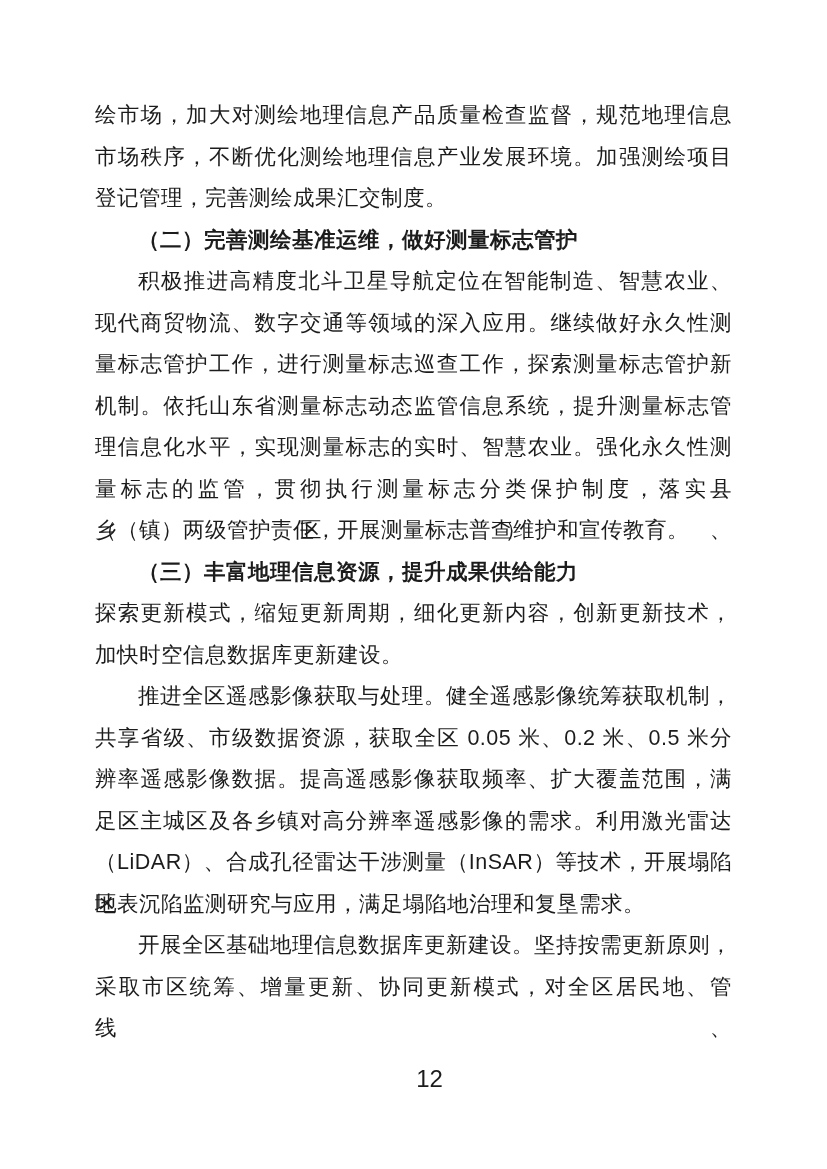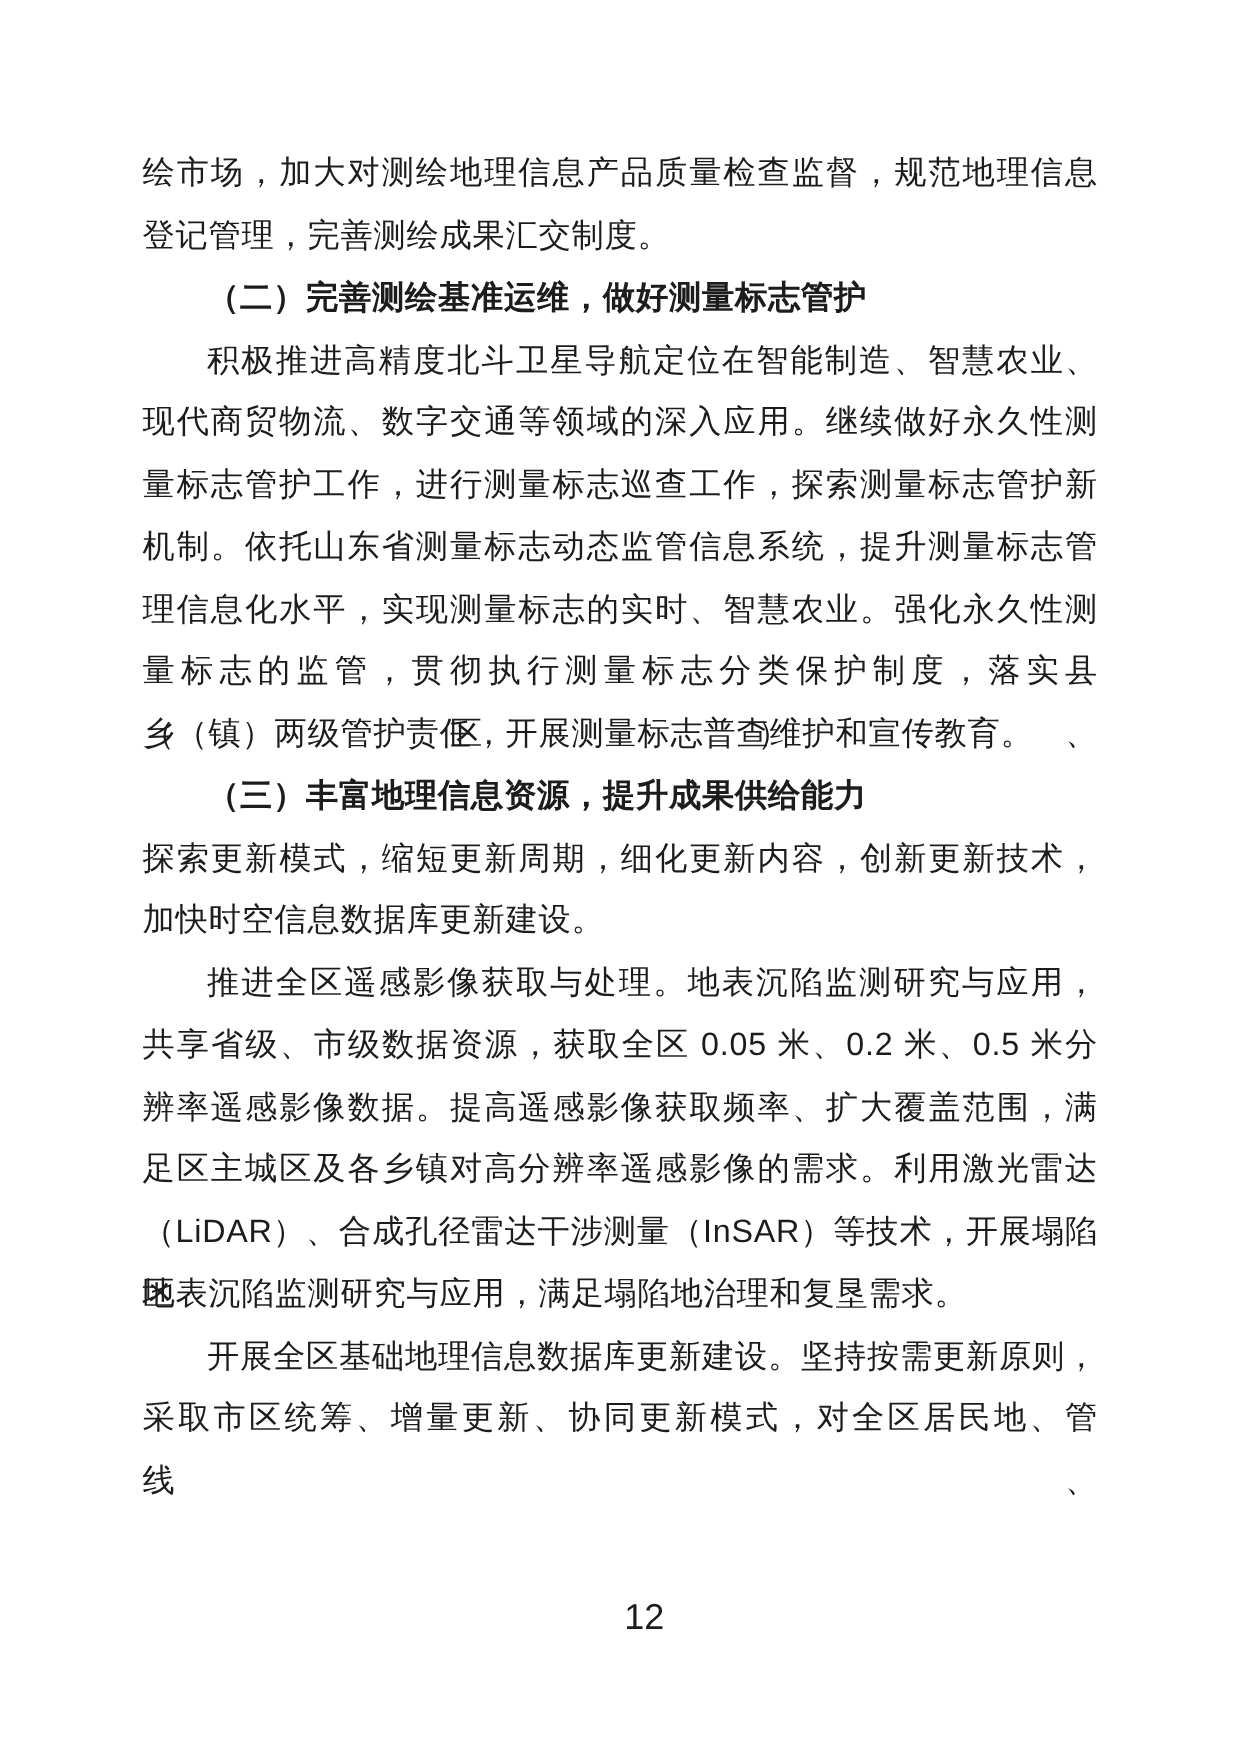--- a/index.html
+++ b/index.html
@@ -61,20 +61,21 @@
     color: #1c1c1c;
   }
 </style>
 </head>
 <body style="background: rgb(255, 255, 255);">
 
 <div class="page" style="color: rgb(28, 28, 28);">
   <div class="content">
       <div class="block body">
         <div class="line fill">绘市场，加大对测绘地理信息产品质量检查监督，规范地理信息</div>
+        <div class="line fill">市场秩序，不断优化测绘地理信息产业发展环境。加强测绘项目</div>
         <div class="line">登记管理，完善测绘成果汇交制度。</div>
       </div>
       <div class="block heading">
         <div class="line indent">（二）完善测绘基准运维，做好测量标志管护</div>
       </div>
       <div class="block body">
         <div class="line fill indent">积极推进高精度北斗卫星导航定位在智能制造、智慧农业、</div>
         <div class="line fill">现代商贸物流、数字交通等领域的深入应用。继续做好永久性测</div>
         <div class="line fill">量标志管护工作，进行测量标志巡查工作，探索测量标志管护新</div>
         <div class="line fill">机制。依托山东省测量标志动态监管信息系统，提升测量标志管</div>
@@ -83,21 +84,21 @@
         <div class="line">乡（镇）两级管护责任，开展测量标志普查维护和宣传教育。</div>
       </div>
       <div class="block heading">
         <div class="line indent">（三）丰富地理信息资源，提升成果供给能力</div>
       </div>
       <div class="block body">
         <div class="line fill">探索更新模式，缩短更新周期，细化更新内容，创新更新技术，</div>
         <div class="line">加快时空信息数据库更新建设。</div>
       </div>
       <div class="block body">
-        <div class="line fill indent">推进全区遥感影像获取与处理。地表沉陷监测研究与应用，</div>
+        <div class="line fill indent">推进全区遥感影像获取与处理。健全遥感影像统筹获取机制，</div>
         <div class="line fill">共享省级、市级数据资源，获取全区 0.05 米、0.2 米、0.5 米分</div>
         <div class="line fill">辨率遥感影像数据。提高遥感影像获取频率、扩大覆盖范围，满</div>
         <div class="line fill">足区主城区及各乡镇对高分辨率遥感影像的需求。利用激光雷达</div>
         <div class="line fill">（LiDAR）、合成孔径雷达干涉测量（InSAR）等技术，开展塌陷区</div>
         <div class="line">地表沉陷监测研究与应用，满足塌陷地治理和复垦需求。</div>
       </div>
       <div class="block body">
         <div class="line fill indent">开展全区基础地理信息数据库更新建设。坚持按需更新原则，</div>
         <div class="line fill">采取市区统筹、增量更新、协同更新模式，对全区居民地、管线、</div>
       </div>

